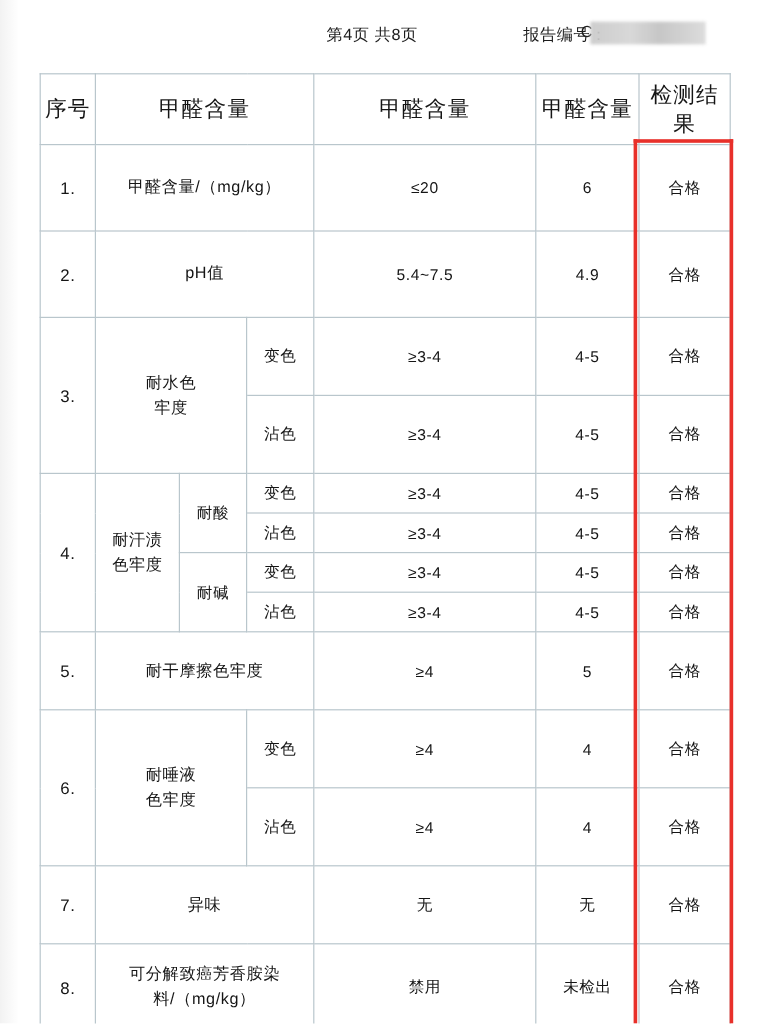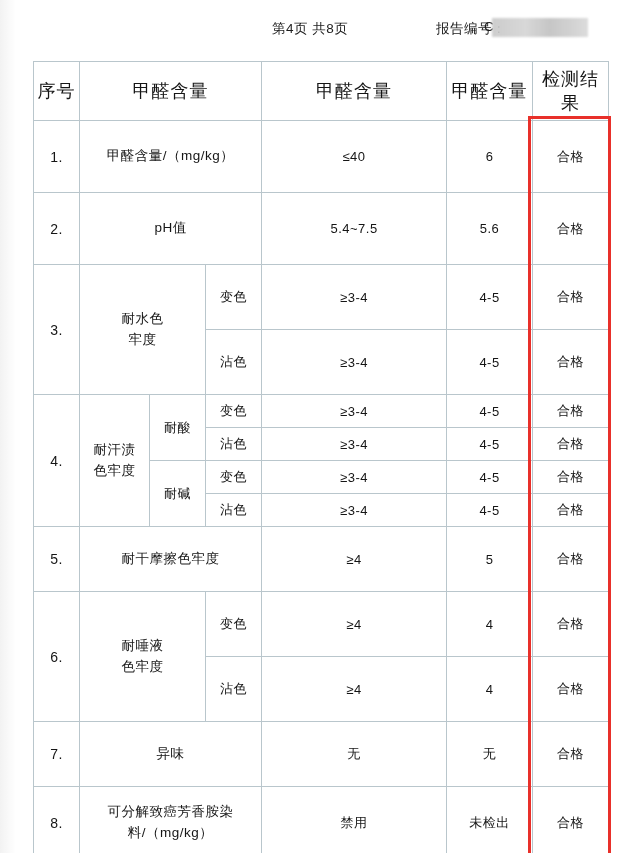--- a/index.html
+++ b/index.html
@@ -160,30 +160,30 @@
         <td>甲醛含量</td>
         <td>甲醛含量</td>
         <td>检测结果</td>
       </tr>
     </thead>
     <tbody>
 
       <tr class="r-tall">
         <td class="seq-cell">1.</td>
         <td class="item-cell" colspan="3">甲醛含量/（mg/kg）</td>
-        <td class="std-cell">≤40</td>
+        <td class="std-cell">≤20</td>
         <td class="res-cell">6</td>
         <td class="judge-cell">合格</td>
       </tr>
 
       <tr class="r-tall">
         <td class="seq-cell">2.</td>
         <td class="item-cell" colspan="3">pH值</td>
         <td class="std-cell">5.4~7.5</td>
-        <td class="res-cell">5.6</td>
+        <td class="res-cell">4.9</td>
         <td class="judge-cell">合格</td>
       </tr>
 
       <tr class="r-mid">
         <td class="seq-cell" rowspan="2">3.</td>
         <td class="item-cell" rowspan="2" colspan="2">耐水色<br>牢度</td>
         <td class="sub-cell">变色</td>
         <td class="std-cell">≥3-4</td>
         <td class="res-cell">4-5</td>
         <td class="judge-cell">合格</td>

